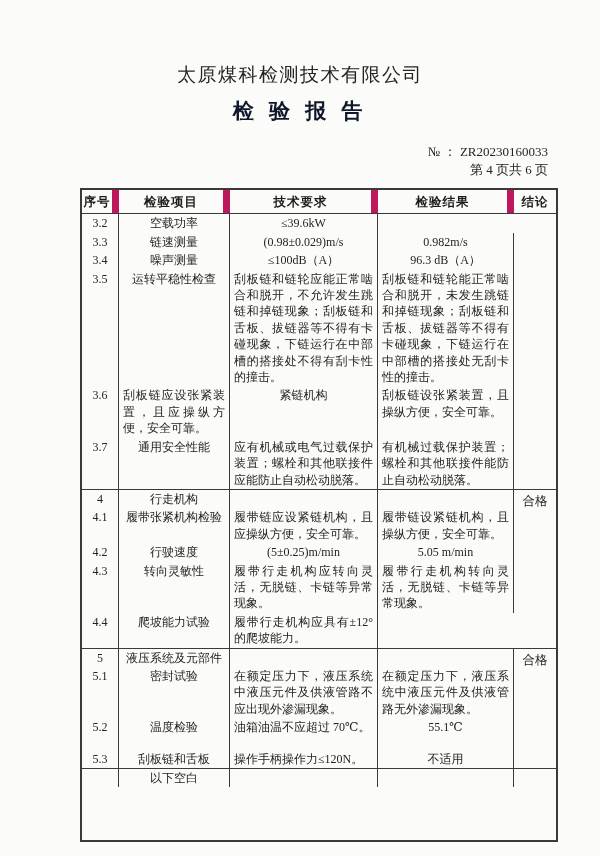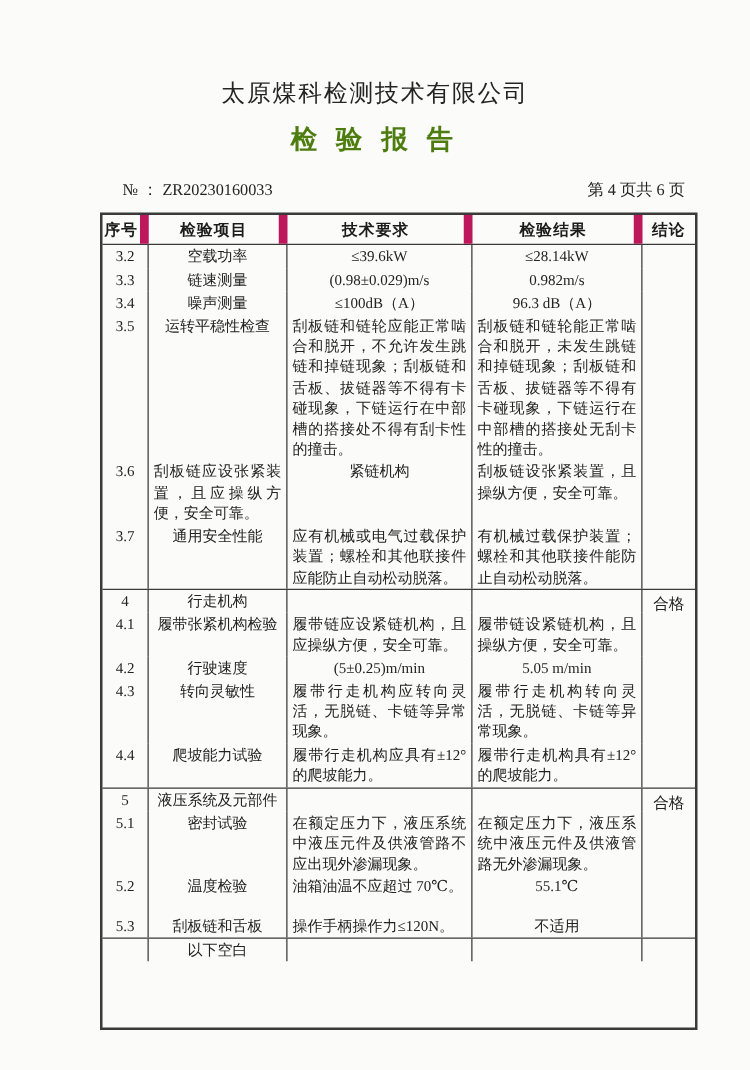--- a/index.html
+++ b/index.html
@@ -10,26 +10,26 @@
     color:#1e1e1e;
     overflow:hidden;
   }
   *{box-sizing:border-box;}
   .page{position:relative;width:600px;height:856px;padding-top:62px;}
   .company{
     text-align:center;font-size:19px;letter-spacing:1.5px;color:#242424;
   }
   .rtitle{
     margin-top:9px;text-align:center;font-size:21px;font-weight:bold;
-    letter-spacing:5px;color:#4d7c0f;
+    letter-spacing:5px;color:#0f172a;
   }
   .meta{
     width:478px;margin:18px 0 0 80px;
     display:flex;justify-content:space-between;align-items:flex-end;
-    padding:0 10px 0 18px;font-size:13px;color:#242424;
+    padding:0 10px 0 18px;font-size:13px;color:#242424;flex-direction:column;
   }
   .tbl{
     margin:9px 0 0 80px;width:478px;
     border:2px solid #3a3a3a;
     font-size:12px;line-height:16.4px;color:#232323;
   }
   .thead{
     display:grid;grid-template-columns:37px 111px 148px 136px 1fr;
     border-bottom:1px solid #3a3a3a;
     font-family:"Liberation Sans","DejaVu Sans",sans-serif;
@@ -79,21 +79,20 @@
       <div class="hc">检验结果</div>
       <div class="hc">结论</div>
     </div>
     <div id="sections">
         <div class="section">
           <div class="sec-main">
             <div class="item-row">
               <div class="c no">3.2</div>
               <div class="c item">空载功率</div>
               <div class="c tech">≤39.6kW</div>
-              <div class="c result">≤28.14kW</div>
             </div>
             <div class="item-row">
               <div class="c no">3.3</div>
               <div class="c item">链速测量</div>
               <div class="c tech">(0.98±0.029)m/s</div>
               <div class="c result">0.982m/s</div>
             </div>
             <div class="item-row">
               <div class="c no">3.4</div>
               <div class="c item">噪声测量</div>
@@ -144,21 +143,20 @@
             <div class="item-row">
               <div class="c no">4.3</div>
               <div class="c item">转向灵敏性</div>
               <div class="c tech para">履带行走机构应转向灵活，无脱链、卡链等异常现象。</div>
               <div class="c result para">履带行走机构转向灵活，无脱链、卡链等异常现象。</div>
             </div>
             <div class="item-row">
               <div class="c no">4.4</div>
               <div class="c item">爬坡能力试验</div>
               <div class="c tech para">履带行走机构应具有±12°的爬坡能力。</div>
-              <div class="c result para">履带行走机构具有±12°的爬坡能力。</div>
             </div>
           </div>
           <div class="sec-concl">合格</div>
         </div>
         <div class="section">
           <div class="sec-main">
             <div class="item-row">
               <div class="c no">5</div>
               <div class="c item">液压系统及元部件</div>
               <div class="c tech"></div>

